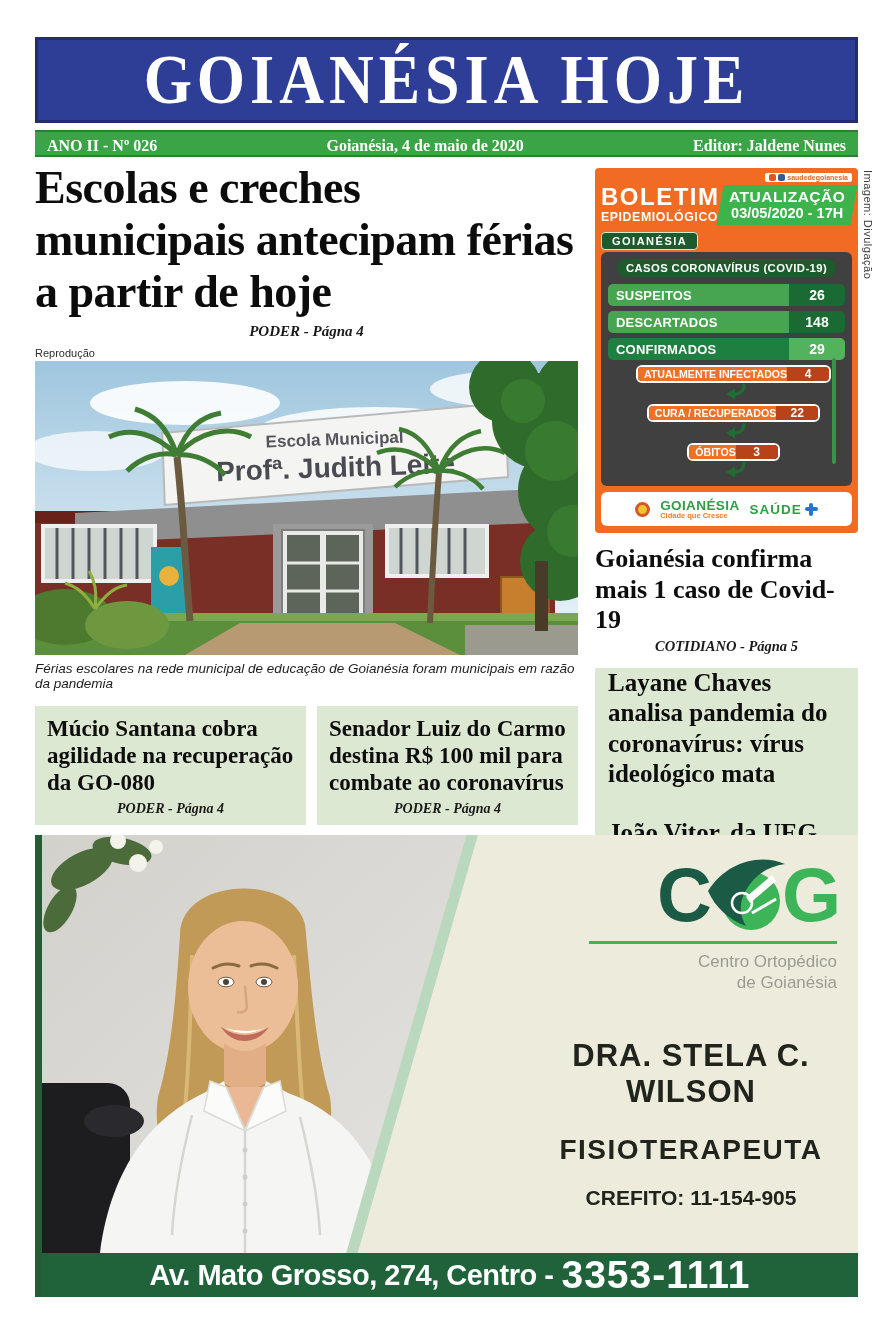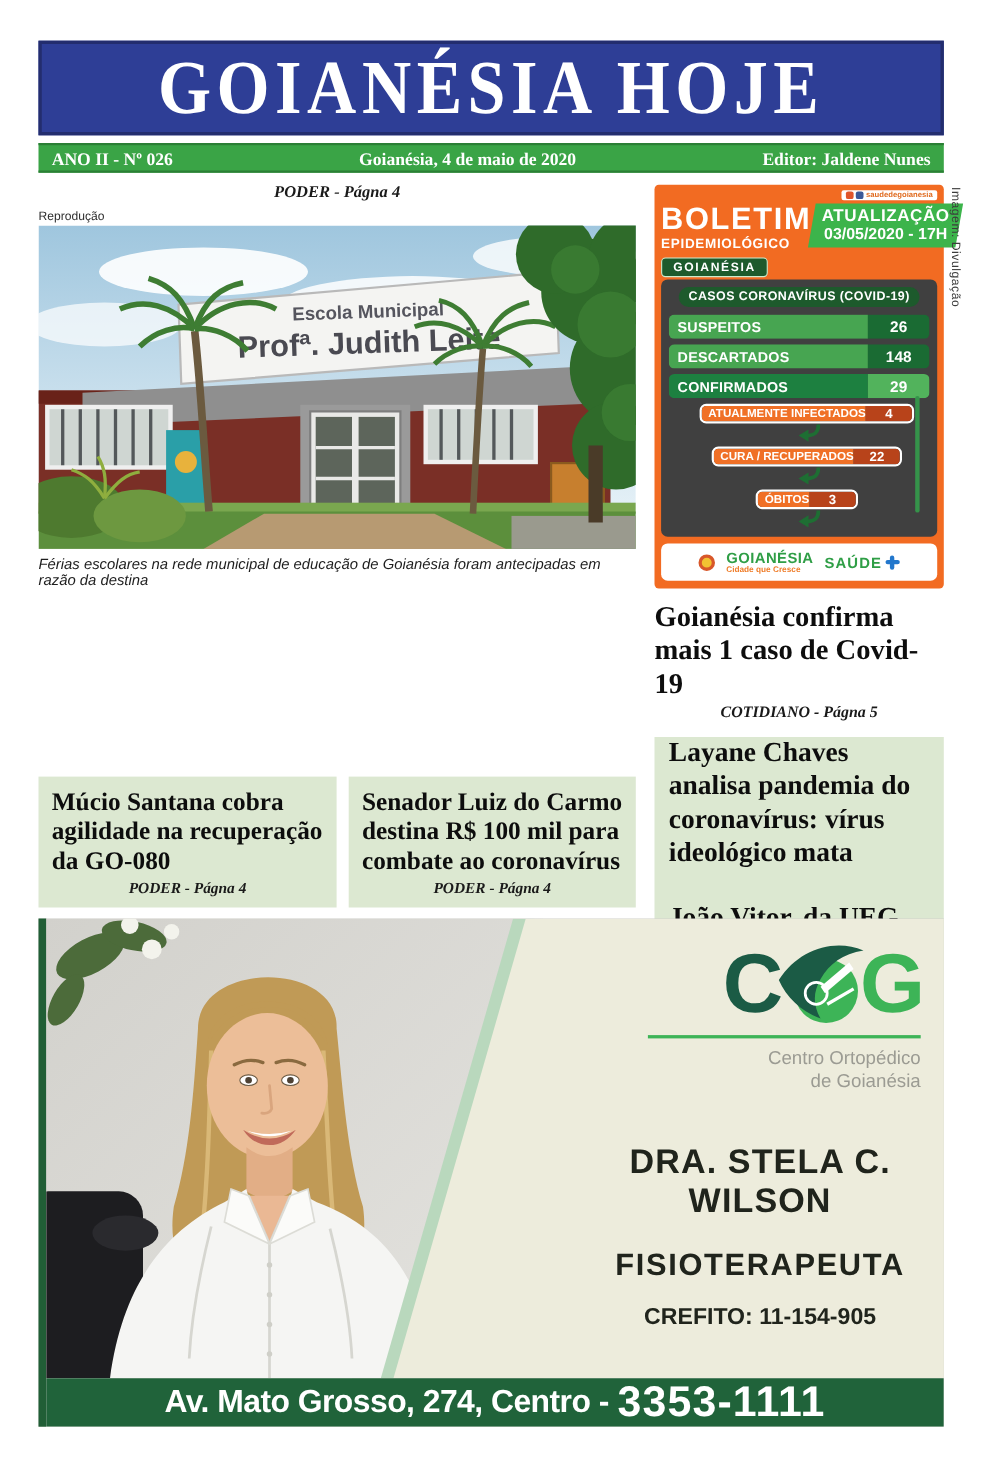--- a/index.html
+++ b/index.html
@@ -38,21 +38,21 @@
 
   
   .bulletin{position:relative;width:263px;background:#f26b22;border-radius:4px;padding:5px 6px 7px;box-sizing:border-box;
             font-family:"Liberation Sans",sans-serif;}
   .social-pill{display:flex;align-items:center;gap:2px;background:#fff;border-radius:2px;padding:1px 4px;
                width:fit-content;margin-left:auto;font-size:7px;font-weight:bold;color:#e06a1e;}
   .mini-ico{width:7px;height:7px;border-radius:2px;display:inline-block;}
   .ig{background:#e0552a;} .fb{background:#3b5998;}
   .bull-head{display:flex;align-items:flex-start;justify-content:space-between;margin-top:3px;}
   .bull-title{color:#fff;line-height:1;}
-  .bull-title .t1{font-size:28px;font-weight:800;letter-spacing:1.5px;}
+  .bull-title .t1{font-size:24px;font-weight:800;letter-spacing:1.5px;}
   .bull-title .t2{font-size:12.3px;font-weight:800;letter-spacing:0.6px;margin-top:2px;}
   .bull-update{background:#3cb44b;transform:skewX(-10deg);padding:4px 9px;margin-right:-2px;}
   .bull-update>div{transform:skewX(10deg);color:#fff;line-height:1.08;text-align:center;}
   .bull-update .u1{font-size:15.5px;font-weight:800;letter-spacing:0.5px;}
   .bull-update .u2{font-size:14.5px;font-weight:800;}
   .city-tag{display:inline-block;background:#1d5a2c;border:1px solid #cdeccd;border-radius:4px;
             color:#fff;font-size:11px;font-weight:800;letter-spacing:1.5px;padding:2px 10px;margin-top:7px;}
   .panel{position:relative;background:#404040;border-radius:6px;margin-top:2px;padding:7px 7px 4px;}
   .table-title{display:block;width:fit-content;margin:0 auto 7px;background:#1d5a2c;border-radius:9px;
                color:#fff;font-size:11.3px;font-weight:800;letter-spacing:0.4px;padding:3px 9px;white-space:nowrap;}
@@ -124,20 +124,21 @@
   <div class="masthead">
     <div class="masthead-title">GOIANÉSIA HOJE</div>
   </div>
   <div class="infobar">
     <span>ANO II - Nº 026</span>
     <span>Goianésia, 4 de maio de 2020</span>
     <span>Editor: Jaldene Nunes</span>
   </div>
 
   <div class="lead">
+    <h1 class="lead-headline">Escolas e creches municipais antecipam férias a partir de hoje</h1>
     <div class="kicker">PODER - Págna 4</div>
     <div class="photo-credit">Reprodução</div>
 
     <svg class="lead-photo" viewBox="0 0 543 294" preserveAspectRatio="none">
       <defs>
         <linearGradient id="sky" x1="0" y1="0" x2="0" y2="1">
           <stop offset="0" stop-color="#9fc6de"></stop>
             <stop offset="1" stop-color="#eef6fa"></stop>
         </linearGradient>
       </defs>
@@ -226,21 +227,21 @@
         <circle cx="525" cy="200" r="40"></circle>
       </g>
       <g fill="#3b7d33" opacity="0.85">
         <circle cx="520" cy="90" r="30"></circle>
           <circle cx="488" cy="40" r="22"></circle>
           <circle cx="538" cy="170" r="26"></circle>
       </g>
       <rect x="500" y="200" width="13" height="70" fill="#4a3b28"></rect>
     </svg>
 
-    <div class="caption">Férias escolares na rede municipal de educação de Goianésia foram antecipadas em razão da destina</div>
+    <div class="caption">Férias escolares na rede municipal de educação de Goianésia foram municipais em razão da pandemia</div>
   </div>
 
   <div class="boxrow">
     <div class="greenbox box-mucio">
       <h3>Múcio Santana cobra agilidade na recuperação da GO-080</h3>
       <div class="kicker">PODER - Págna 4</div>
     </div>
     <div class="greenbox box-senador">
       <h3>Senador Luiz do Carmo destina R$ 100 mil para combate ao coronavírus</h3>
       <div class="kicker">PODER - Págna 4</div>

